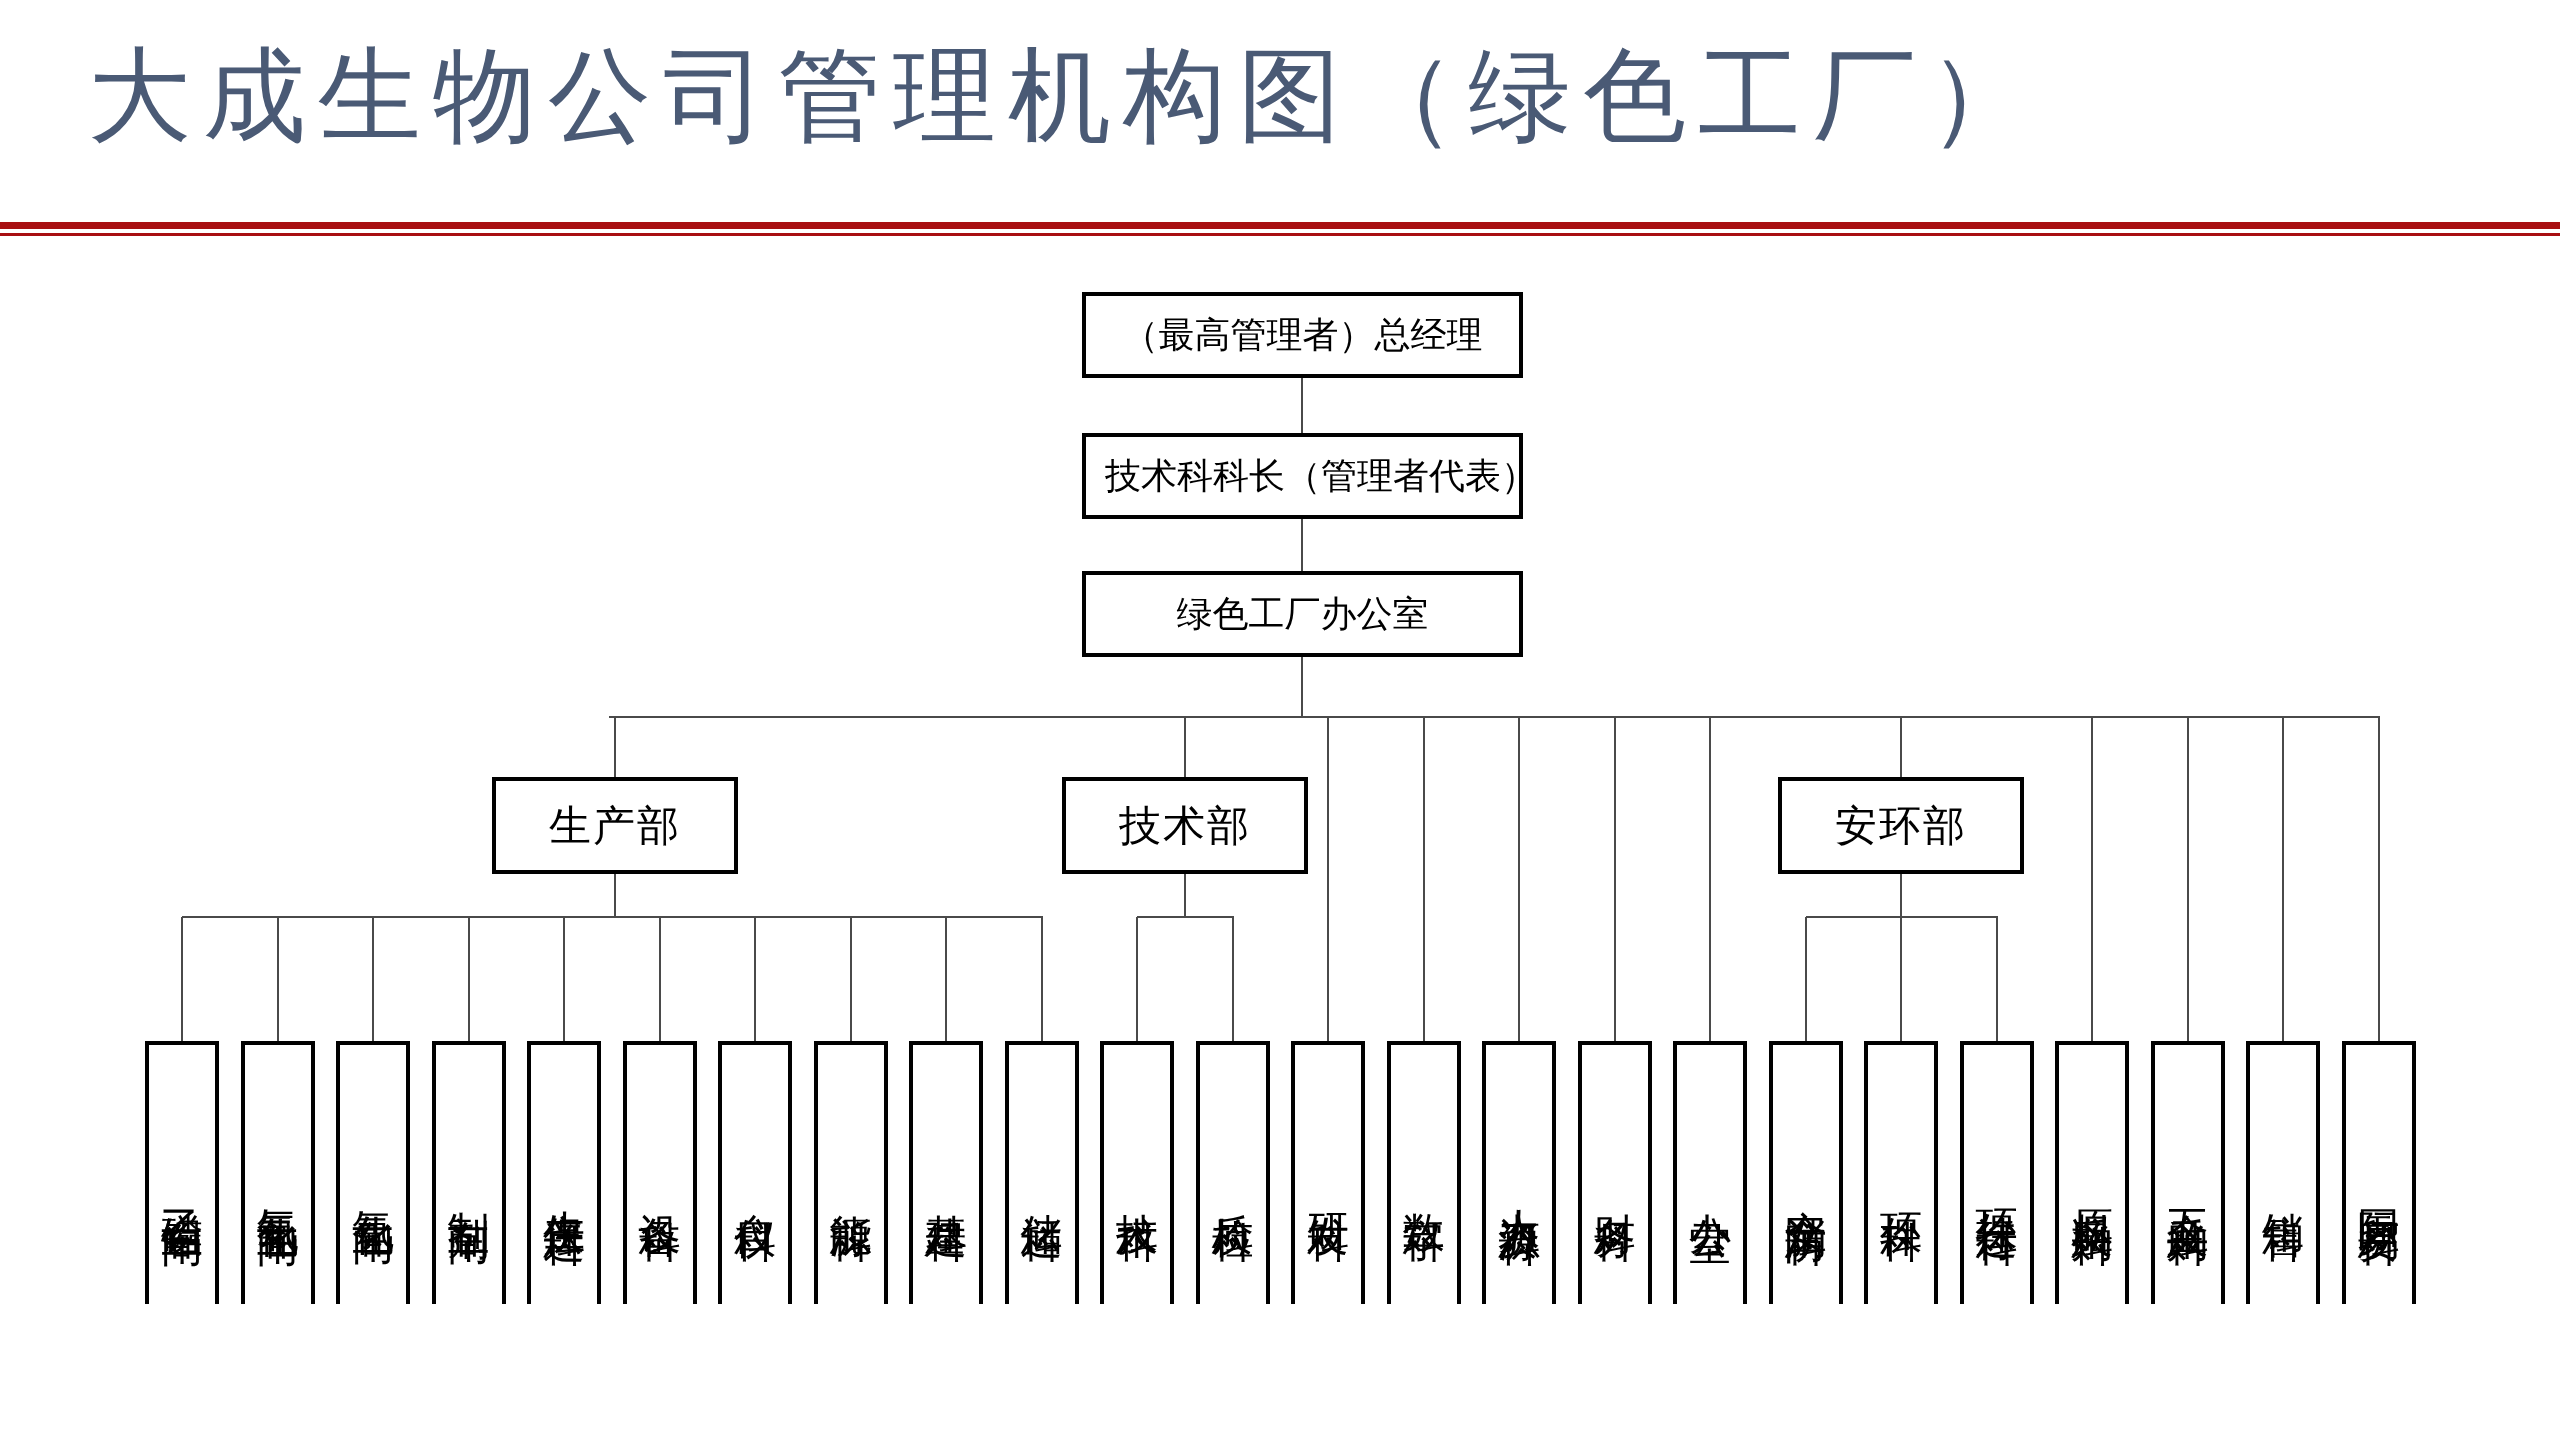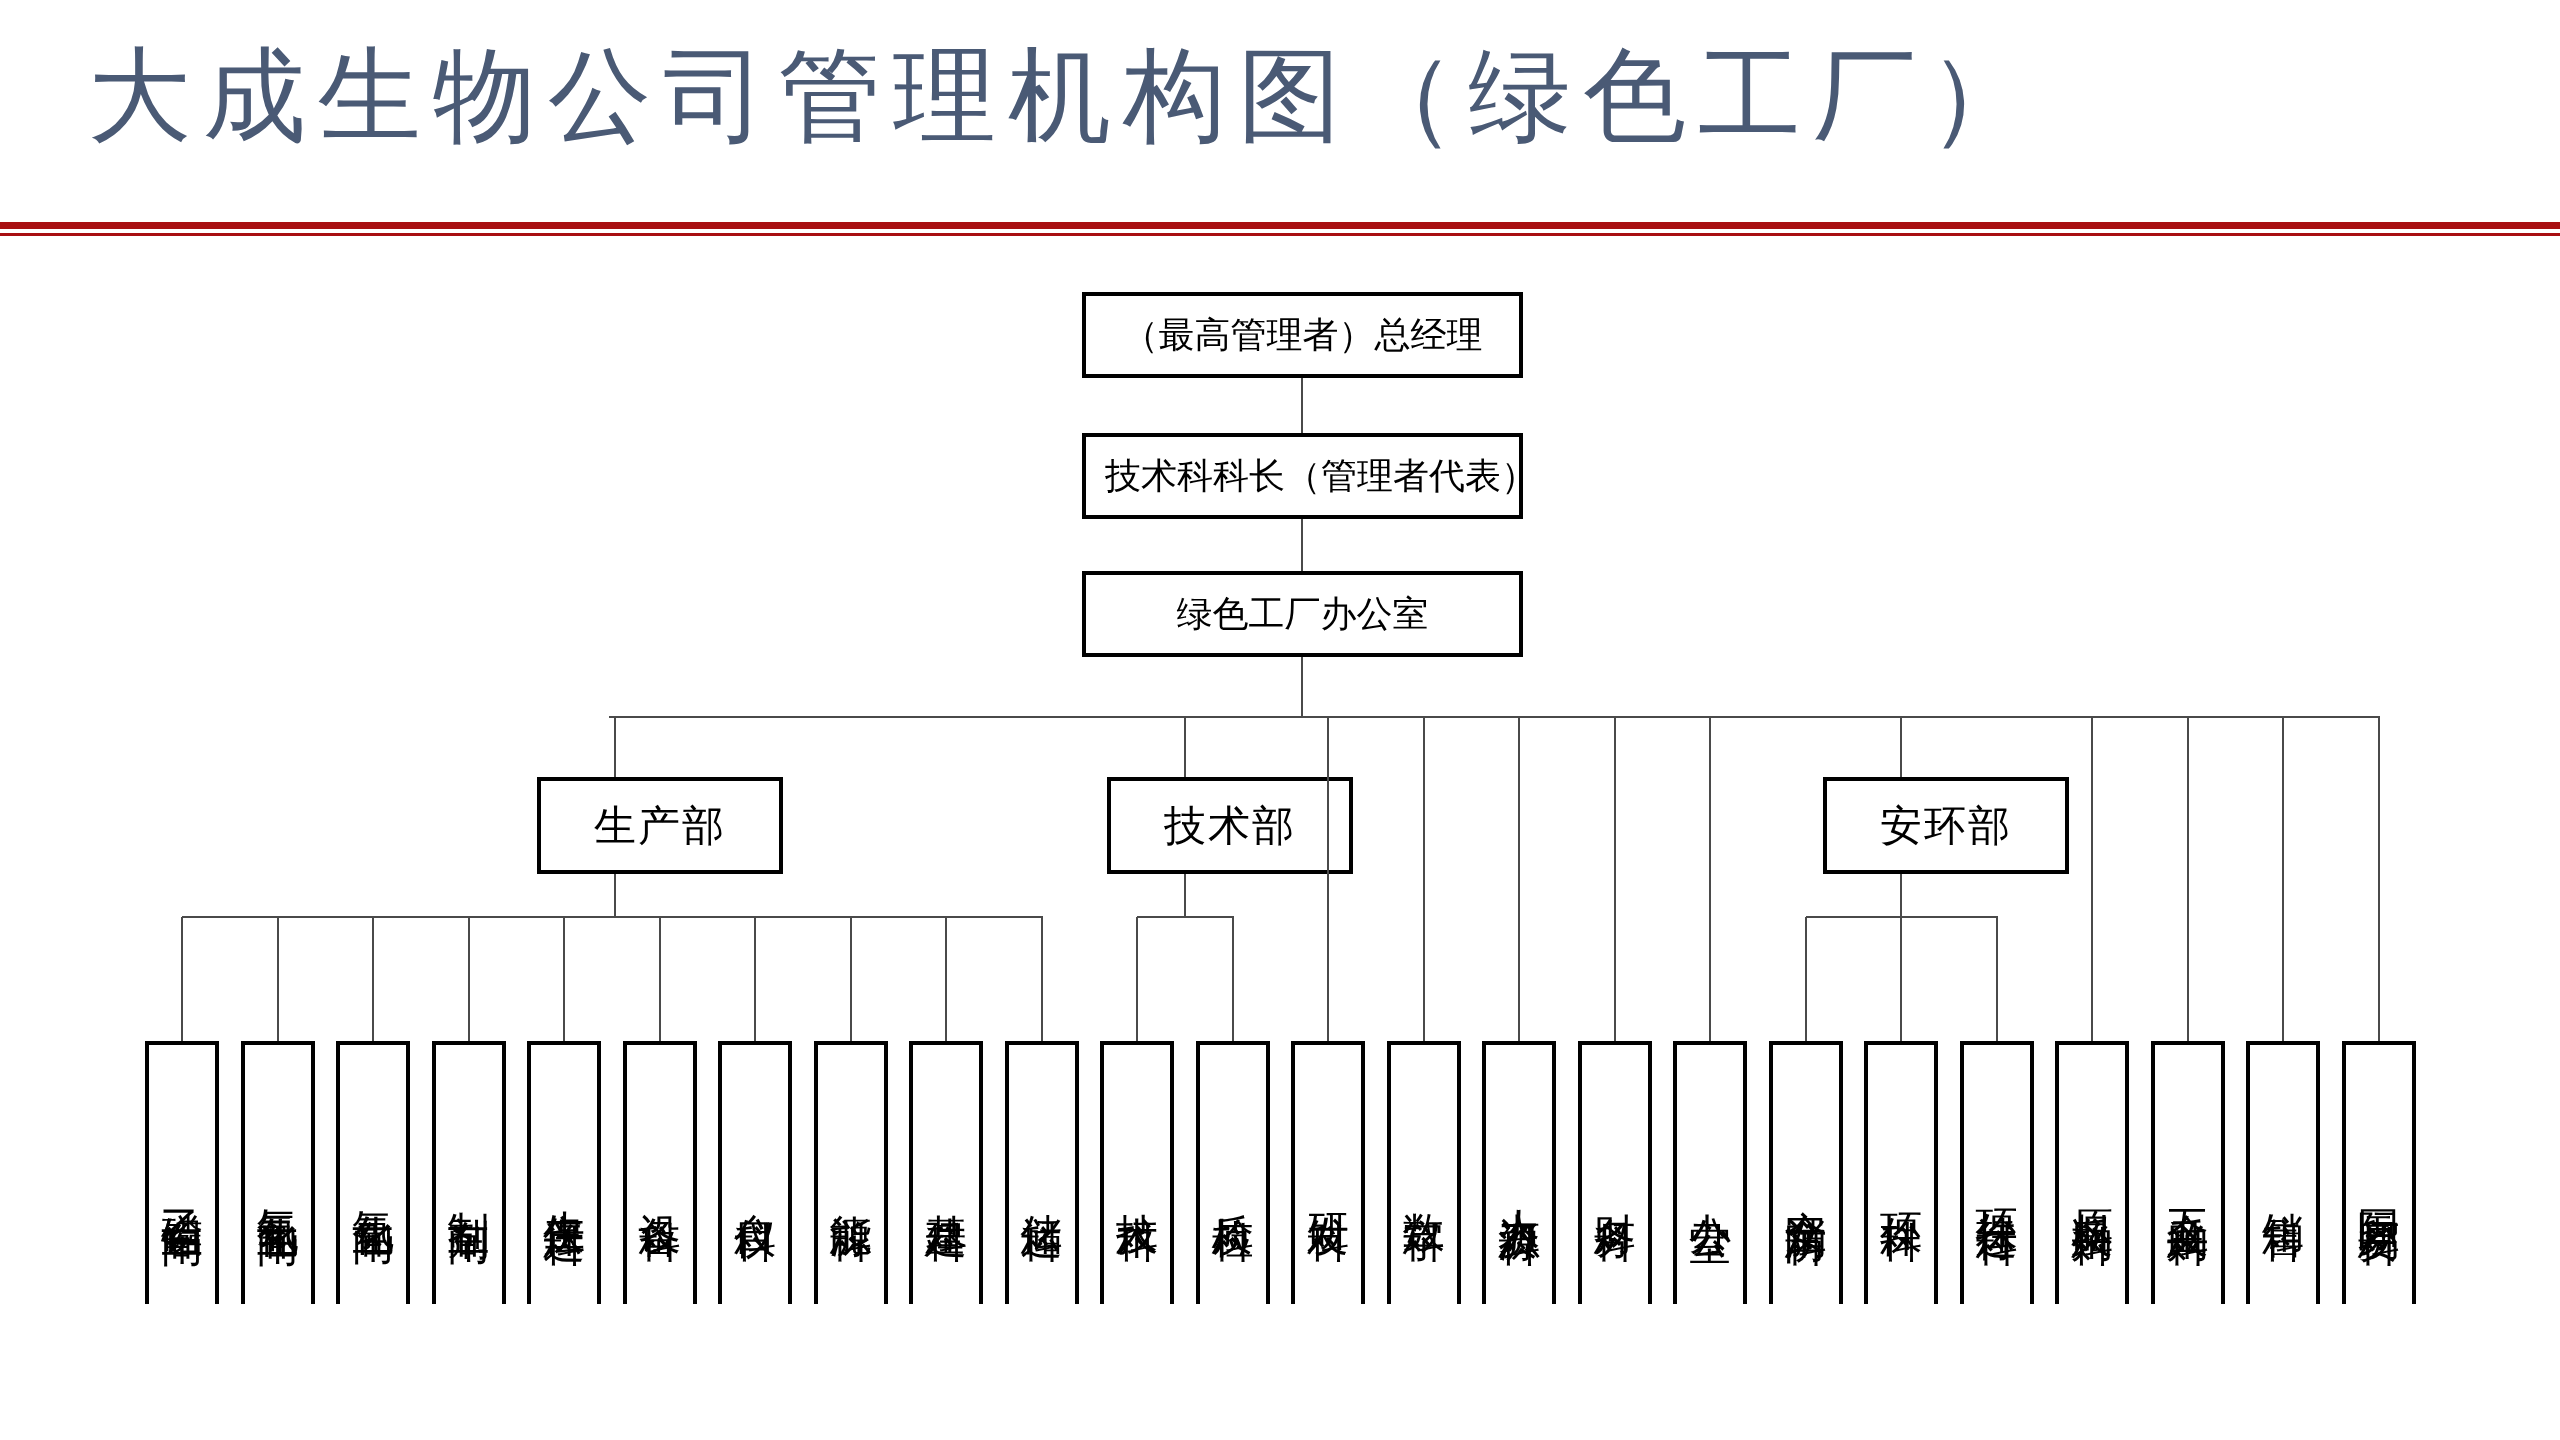--- a/index.html
+++ b/index.html
@@ -17,21 +17,21 @@
   .divider { position:absolute; left:0; width:2560px; }
   .divider.thick { top:222px; height:7px; background:#A80F11; }
   .divider.thin  { top:233px; height:3px; background:#A80F11; }
   .box {
     position:absolute; box-sizing:border-box;
     border:4px solid #000; background:#fff; color:#000;
     display:flex; align-items:center; justify-content:center;
     text-align:right;
   }
   .chain-box { left:1082px; width:441px; height:86px; font-size:36px; white-space:nowrap; }
-  .dept-box  { width:246px; height:97px; top:777px; font-size:42px; letter-spacing:2px; white-space:nowrap;margin-left:45px; }
+  .dept-box  { width:246px; height:97px; top:777px; font-size:42px; letter-spacing:2px; white-space:nowrap; }
   .leaf-box  { width:74px; height:289px; top:1041px; font-size:42px; }
   .leaf-box span {
     writing-mode:vertical-rl; text-orientation:upright;
     letter-spacing:4px; line-height:1.0;
   }
   .cline { position:absolute; background:#4a4a4a; }
 </style>
 </head>
 <body>
 

